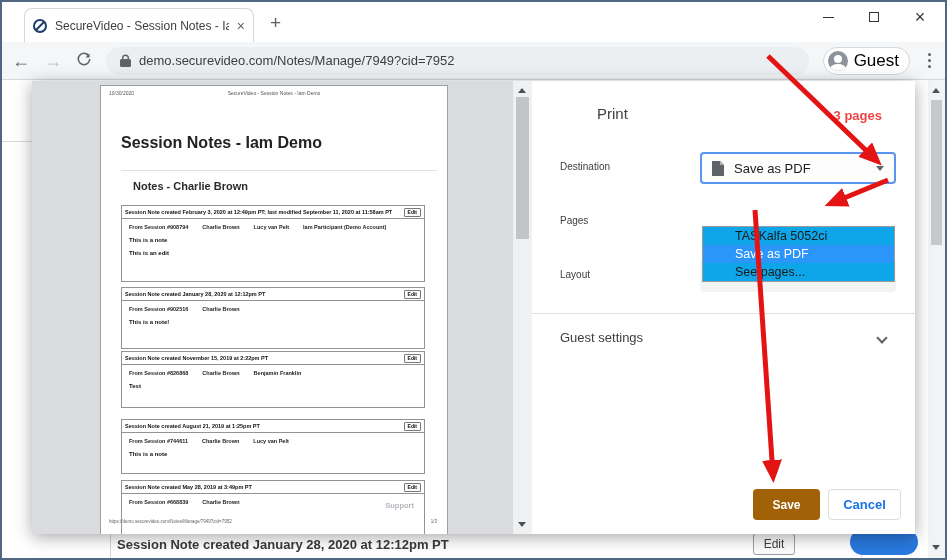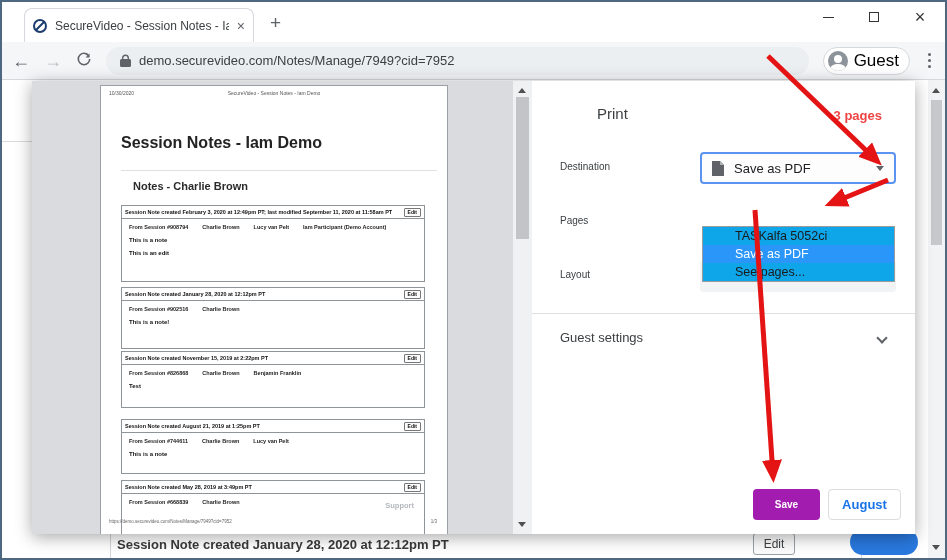--- a/index.html
+++ b/index.html
@@ -89,22 +89,22 @@
   .dest-menu{position:absolute;left:170px;top:105px;width:193px;background:#0ea5e9;border:1px solid #9b9b9b;z-index:20;margin-top:40px;}
   .menu-item{height:18px;line-height:18px;padding-left:32px;font-size:12.5px;color:#1b1b1b;white-space:nowrap;}
   .menu-item.selected{background:#2b96fa;color:#fff;}
   .layout-select{position:absolute;left:168px;top:179px;width:196px;height:32px;background:#f1f3f4;
     border-radius:4px;display:flex;align-items:center;padding:0 13px;}
   .layout-select .txt{flex:1;font-size:16px;color:#0f766e;}
   .divider{position:absolute;left:0;right:0;top:232px;border-top:1px solid #e0e0e0;}
   .more-settings{position:absolute;left:28px;top:249px;font-size:13px;color:#3c4043;}
   .chevron{position:absolute;left:346px;top:253px;width:8px;height:8px;border-right:2px solid #5f6368;
     border-bottom:2px solid #5f6368;transform:rotate(45deg);}
-  .save-btn{position:absolute;left:221px;top:408px;width:67px;height:31px;background:#a21caf;border:none;
-    border-radius:4px;color:#fff;font-size:10px;font-weight:bold;font-family:"Liberation Sans",sans-serif;}
+  .save-btn{position:absolute;left:221px;top:408px;width:67px;height:31px;background:#a16207;border:none;
+    border-radius:4px;color:#fff;font-size:12px;font-weight:bold;font-family:"Liberation Sans",sans-serif;}
   .cancel-btn{position:absolute;left:296px;top:408px;width:73px;height:31px;background:#fff;
     border:1px solid #dadce0;border-radius:4px;color:#1a73e8;font-size:13px;font-weight:bold;
     font-family:"Liberation Sans",sans-serif;}
   .arrows{position:absolute;left:0;top:0;z-index:50;pointer-events:none;}
 </style>
 </head>
 <body>
 
 <div class="window">
 
@@ -275,21 +275,21 @@
       <div class="layout-select">
         <span class="txt">Portrait</span>
         <i class="caret"></i>
       </div>
 
       <div class="divider"></div>
       <span class="more-settings">Guest settings</span>
       <i class="chevron"></i>
 
       <button class="save-btn">Save</button>
-      <button class="cancel-btn">August</button>
+      <button class="cancel-btn">Cancel</button>
     </div>
   </div>
 
   <svg class="arrows" width="947" height="560" viewBox="0 0 947 560">
     <defs>
       <marker id="ah" markerWidth="4.6" markerHeight="4" refX="3" refY="2" orient="auto">
         <path d="M0,0 L4.6,2 L0,4 Z" fill="#e41414"></path>
       </marker>
     </defs>
     <line x1="766" y1="54" x2="874" y2="158" stroke="#e41414" stroke-width="5" marker-end="url(#ah)"></line>

